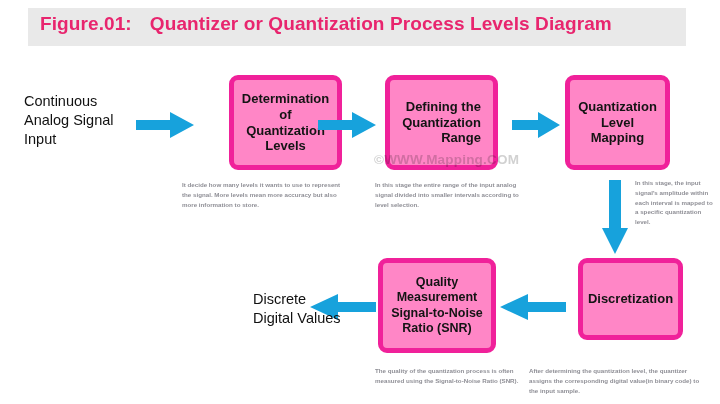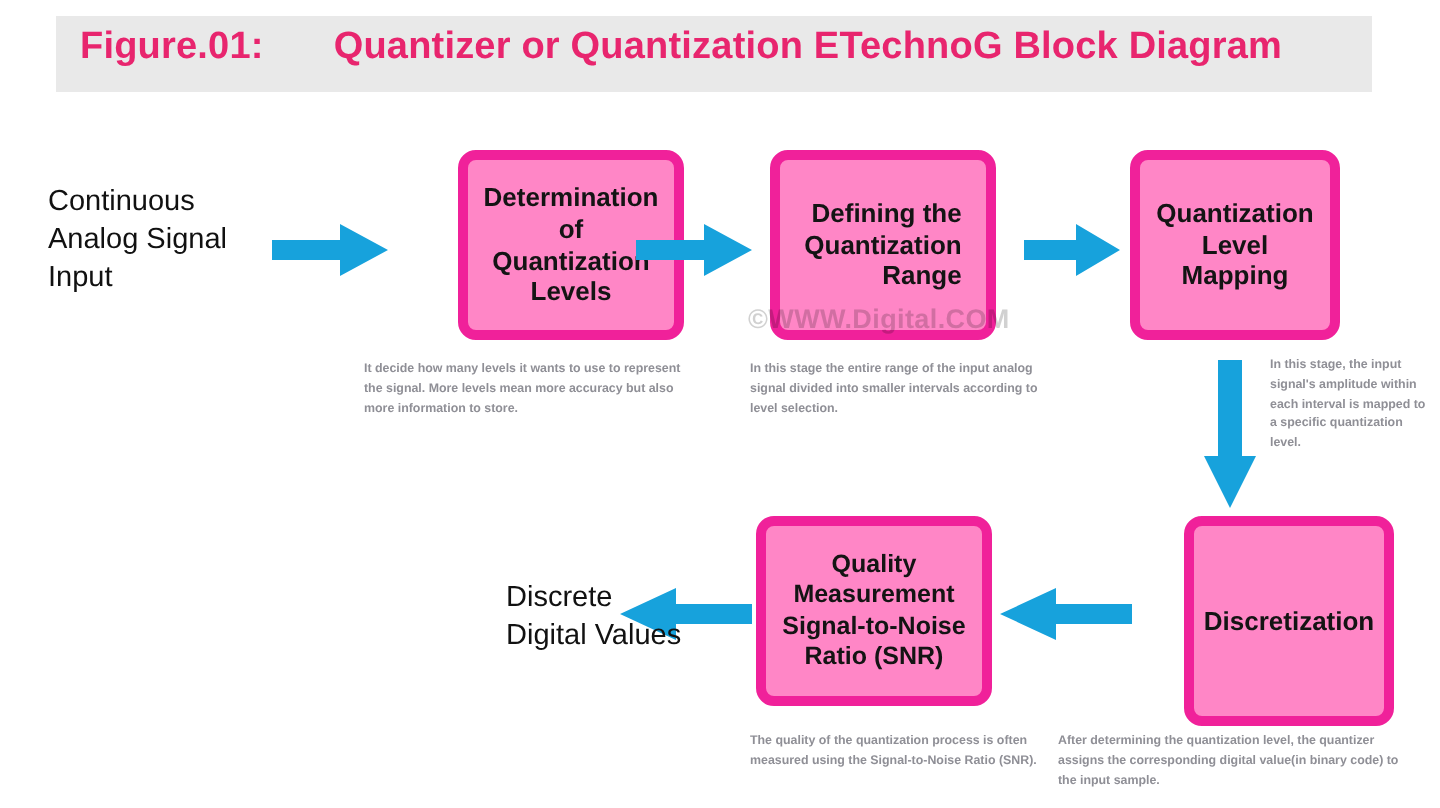--- a/index.html
+++ b/index.html
@@ -12,35 +12,35 @@
   
   .header-bar{
     position:absolute;left:28px;top:8px;width:658px;height:38px;
     background:#e9e9e9;
   }
   .header-text{
     position:absolute;left:40px;top:13px;width:640px;height:30px;
     color:#e8256e;font-weight:bold;font-size:19px;letter-spacing:.1px;
     white-space:nowrap;
   }
-  .header-text .fig{margin-right:35px;text-align:center;}
+  .header-text .fig{margin-right:18px;text-align:center;}
 
   
   .box{
     position:absolute;box-sizing:border-box;
     background:#ff86c6;border:5px solid #f0219a;border-radius:9px;
     display:flex;align-items:center;justify-content:center;
     text-align:center;color:#141414;font-weight:bold;line-height:1.22;
   }
   .box span{display:block;padding:0 4px;}
 
   #box-determination{left:195px;top:75px;width:113px;height:95px;font-size:13px;margin-left:34px;}
   #box-defining{left:385px;top:75px;width:113px;height:95px;font-size:13px;text-align:right;}
   #box-mapping{left:565px;top:75px;width:105px;height:95px;font-size:13px;}
-  #box-discretization{left:592px;top:258px;width:105px;height:105px;font-size:13px;}
+  #box-discretization{left:578px;top:258px;width:105px;height:82px;font-size:13px;}
   #box-snr{left:378px;top:258px;width:118px;height:95px;font-size:12.5px;}
 
   
   .caption{
     position:absolute;color:#8f8f96;font-size:6.2px;line-height:1.58;
     font-family:"Liberation Sans","DejaVu Sans",sans-serif;font-weight:bold;
   }
   #cap-determination{left:182px;top:180px;width:163px;}
   #cap-defining{left:375px;top:180px;width:145px;}
   #cap-mapping{left:635px;top:178px;width:80px;}
@@ -73,21 +73,21 @@
     mix-blend-mode:multiply;opacity:.95;
   }
 </style>
 </head>
 <body>
 
 <div class="stage">
 
   <div class="header-bar"></div>
   <div class="header-text">
-    <span class="fig">Figure.01:</span><span>Quantizer or Quantization ETechnoG Block Diagram</span>
+    <span class="fig">Figure.01:</span><span>Quantizer or Quantization Process Levels Diagram</span>
   </div>
 
   <div class="side-label" id="label-input">Continuous<br>Analog Signal<br>Input</div>
 
   <div class="arrow" id="arrow-1">
     <svg width="58" height="30" viewBox="0 0 58 30">
       <polygon points="0,10 34,10 34,2 58,15 34,28 34,20 0,20" fill="#17a2dc"></polygon>
     </svg>
   </div>
 
@@ -100,21 +100,21 @@
     <svg width="58" height="30" viewBox="0 0 58 30">
       <polygon points="0,10 34,10 34,2 58,15 34,28 34,20 0,20" fill="#17a2dc"></polygon>
     </svg>
   </div>
 
   <div class="box" id="box-defining">
     <span>Defining the<br>Quantization<br>Range</span>
   </div>
   <div class="caption" id="cap-defining">In this stage the entire range of the input analog signal divided into smaller intervals according to level selection.</div>
 
-  <div class="watermark">©WWW.Digital.COM</div>
+  <div class="watermark">©WWW.Mapping.COM</div>
 
   <div class="arrow" id="arrow-3">
     <svg width="48" height="30" viewBox="0 0 48 30">
       <polygon points="0,10 26,10 26,2 48,15 26,28 26,20 0,20" fill="#17a2dc"></polygon>
     </svg>
   </div>
 
   <div class="box" id="box-mapping">
     <span>Quantization<br>Level<br>Mapping</span>
   </div>

